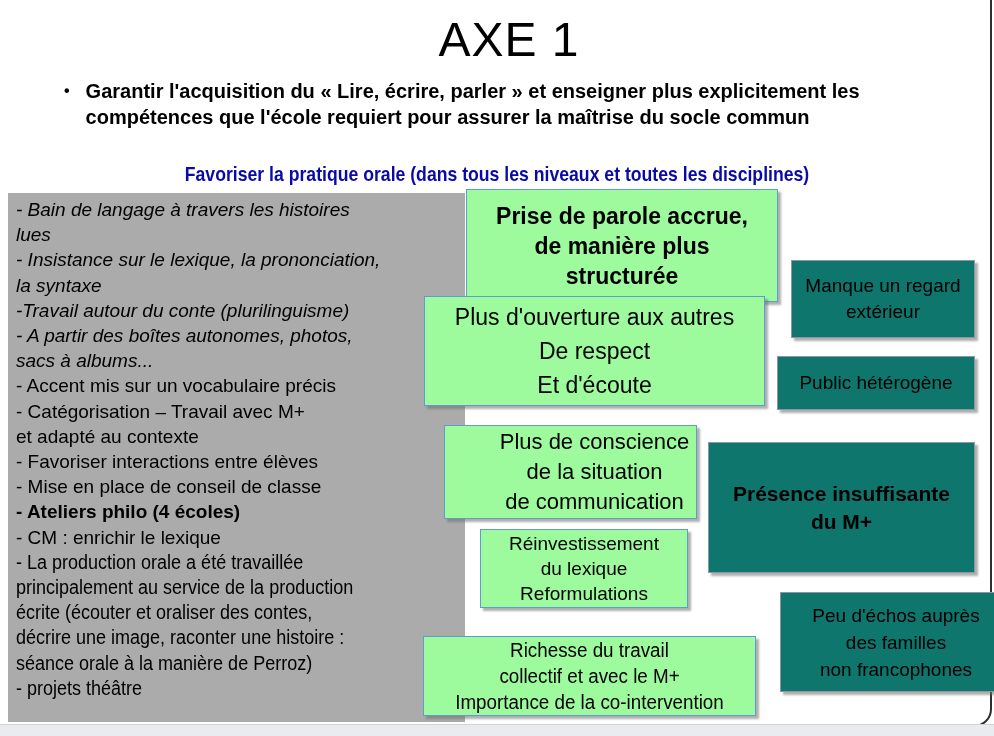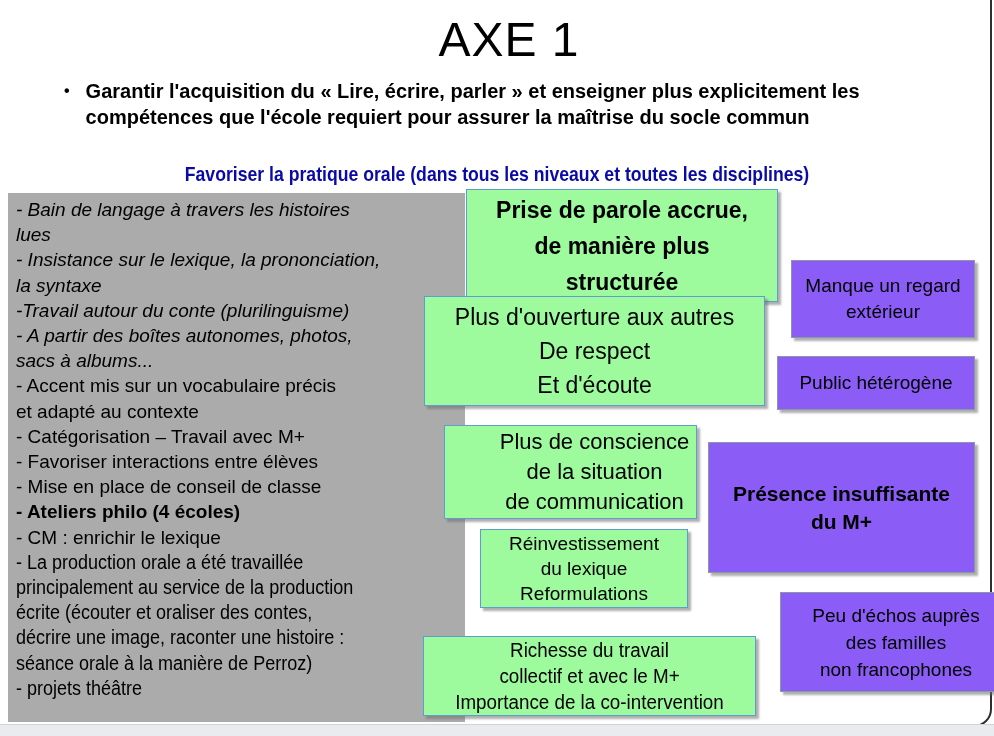--- a/index.html
+++ b/index.html
@@ -54,26 +54,26 @@
   
   .note{
     position:absolute;box-sizing:border-box;text-align:center;
     white-space:pre-line;display:flex;align-items:center;justify-content:center;
   }
   .green{
     background:#9dfb9d;border:1px solid #5e9cd3;
     box-shadow:2.5px 2.5px 2px rgba(110,110,110,0.55);
   }
   .orange{
-    background:#8b5cf6;border:1px solid #8a97a5;
+    background:#0f766e;border:1px solid #8a97a5;
     box-shadow:2.5px 2.5px 2px rgba(110,110,110,0.55);
   }
   .inner{width:100%;}
 
-  .g1{left:466px;top:189px;width:312px;height:113px;font-size:23px;font-weight:700;line-height:36px;}
+  .g1{left:466px;top:189px;width:312px;height:113px;font-size:23px;font-weight:700;line-height:30px;}
   .g2{left:424px;top:296px;width:341px;height:110px;font-size:23px;line-height:34px;}
   .g3{left:444px;top:425px;width:253px;height:94px;font-size:22px;line-height:30px;padding-left:48px;}
   .g4{left:480px;top:529px;width:208px;height:79px;font-size:19px;line-height:25px;}
   .g5{left:423px;top:636px;width:333px;height:80px;font-size:20px;line-height:26px;}
   .g5 .inner{transform:scaleX(0.94);transform-origin:50% 50%;}
 
   .o1{left:791px;top:260px;width:184px;height:78px;font-size:19px;line-height:26px;}
   .o2{left:777px;top:356px;width:198px;height:54px;font-size:19px;}
   .o3{left:708px;top:442px;width:267px;height:131px;font-size:21px;font-weight:700;line-height:28px;}
   .o4{left:780px;top:592px;width:232px;height:100px;font-size:19px;line-height:27px;}
@@ -97,22 +97,22 @@
 
   <div class="panel">
     <div class="line it">- Bain de langage à travers les histoires</div>
     <div class="line it">lues</div>
     <div class="line it">- Insistance sur le lexique, la prononciation,</div>
     <div class="line it">la syntaxe</div>
     <div class="line it">-Travail autour du conte (plurilinguisme)</div>
     <div class="line it">- A partir des boîtes autonomes, photos,</div>
     <div class="line it">sacs à albums...</div>
     <div class="line">- Accent mis sur un vocabulaire précis</div>
+    <div class="line">- Catégorisation – Travail avec M+</div>
     <div class="line">et adapté au contexte</div>
-    <div class="line">- Catégorisation – Travail avec M+</div>
     <div class="line">- Favoriser interactions entre élèves</div>
     <div class="line">- Mise en place de conseil de classe</div>
     <div class="line bold">- Ateliers philo (4 écoles)</div>
     <div class="line">- CM : enrichir le lexique</div>
     <div class="line narrow">- La production orale a été travaillée</div>
     <div class="line narrow">principalement au service de la production</div>
     <div class="line narrow">écrite (écouter et oraliser des contes,</div>
     <div class="line narrow">décrire une image, raconter une histoire :</div>
     <div class="line narrow">séance orale à la manière de Perroz)</div>
     <div class="line narrow">- projets théâtre</div>

